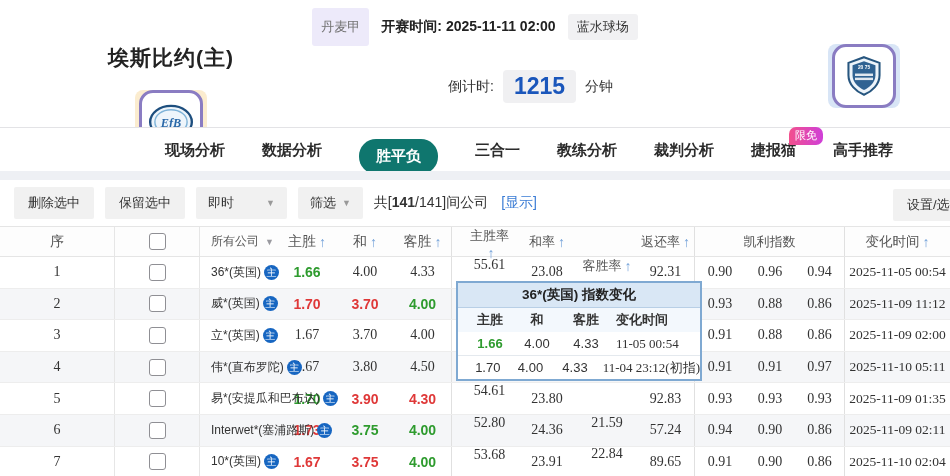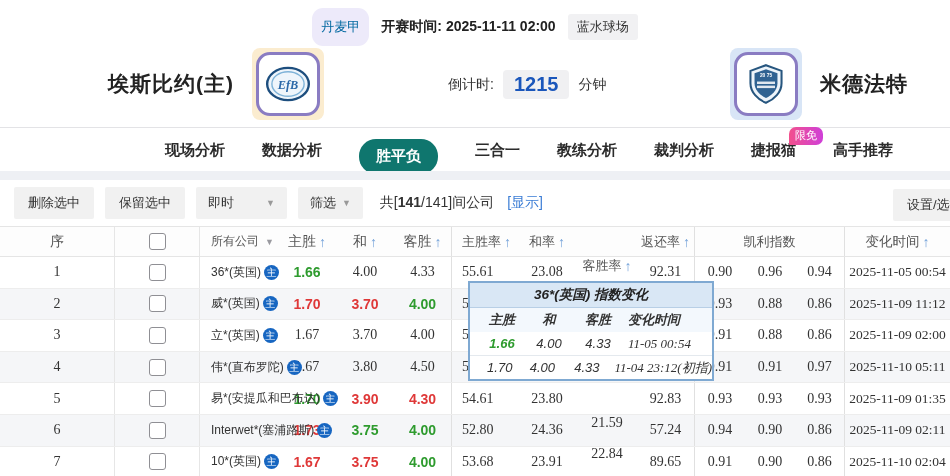--- a/index.html
+++ b/index.html
@@ -3,83 +3,83 @@
 <meta charset="utf-8">
 <style>
   html,body{margin:0;padding:0;}
   body{
     width:950px;height:476px;position:relative;overflow:hidden;background:#fff;
     font-family:"Liberation Sans","DejaVu Sans",sans-serif;color:#333;
   }
   .serif{font-family:"Liberation Serif","DejaVu Serif",serif;}
   
   .top-bar{position:absolute;top:8px;left:0;right:0;display:flex;justify-content:center;align-items:center;gap:12px;font-size:13px;}
-  .league-badge{background:#edeafa;color:#0369a1;padding:10px 9px;border-radius:11px;}
+  .league-badge{background:#edeafa;color:#737373;padding:10px 9px;border-radius:3px;}
   .kickoff{font-weight:bold;color:#222;font-size:14px;}
   .venue-badge{background:#f1f1f3;color:#333;padding:4px 9px;border-radius:3px;}
   
   .match-header{position:absolute;top:44px;left:0;right:0;height:80px;}
-  .team-block{position:absolute;top:0;display:flex;align-items:center;gap:18px;height:80px;}
+  .team-block{position:absolute;top:0;display:flex;align-items:center;gap:18px;height:80px;flex-direction:column;}
   .team-block.home{left:108px;}
   .team-block.away{right:42px;}
   .team-name{font-size:21px;font-weight:bold;color:#222;letter-spacing:1px;}
   .logo-wrap{width:72px;height:72px;border-radius:8px;display:flex;align-items:center;justify-content:center;}
   .home .logo-wrap{background:#fbeccf;}
   .away .logo-wrap{background:#d8e5f6;}
   .logo-box{width:58px;height:58px;background:#fff;border:3px solid #8a7cc2;border-radius:14px;display:flex;align-items:center;justify-content:center;}
   .countdown{position:absolute;left:448px;top:26px;display:flex;align-items:center;gap:9px;font-size:14px;color:#333;}
-  .countdown-value{background:#f0f0f2;color:#1a56bb;font-weight:bold;font-size:20px;padding:3px 11px;border-radius:4px;}
+  .countdown-value{background:#f0f0f2;color:#1a56bb;font-weight:bold;font-size:23px;padding:3px 11px;border-radius:4px;}
   
   .nav{position:absolute;top:127px;left:0;right:0;height:44px;border-top:1px solid #e3e3e6;background:#fff;}
   .nav-inner{margin:0 57px 0 165px;height:100%;display:flex;align-items:center;justify-content:space-between;}
   .nav-tab{font-size:15px;color:#2b2b2b;font-weight:600;cursor:pointer;position:relative;white-space:nowrap;}
   .nav-tab.active{background:#0f766e;color:#fff;border-radius:17px;padding:8px 17px;font-weight:bold;margin-top:12px;}
   .tab-badge{position:absolute;top:-14px;right:-27px;background:linear-gradient(90deg,#f2508d,#cf3fd8);color:#fff;font-size:11px;font-weight:normal;padding:1px 6px 2px;border-radius:7px 7px 7px 1px;}
   .gap-strip{position:absolute;top:171px;left:0;right:0;height:9px;background:#eef0f4;}
   
   .toolbar{position:absolute;top:184px;left:0;right:0;height:38px;font-size:13px;}
   .toolbar-inner{display:flex;align-items:center;height:100%;padding-left:14px;gap:11px;}
   .tbtn{background:#f1f1f1;color:#333;padding:7px 14px;border-radius:2px;cursor:pointer;white-space:nowrap;}
   .dd{background:#f1f1f1;color:#333;padding:7px 12px;border-radius:2px;display:flex;align-items:center;cursor:pointer;white-space:nowrap;}
   .dd .caret{color:#999;font-size:9px;}
   .dd.wide .caret{margin-left:32px;}
   .dd.narrow .caret{margin-left:6px;}
-  .company-count{color:#333;font-size:14px;margin-left:6px;white-space:nowrap;}
+  .company-count{color:#333;font-size:14px;white-space:nowrap;}
   .company-count b{font-weight:bold;}
   .show-link{color:#3a7cd5;cursor:pointer;margin-left:2px;font-size:14px;}
   .settings-btn{position:absolute;left:893px;top:5px;background:#f1f1f1;color:#333;padding:7px 14px;border-radius:2px;cursor:pointer;white-space:nowrap;}
   
   .odds-table{position:absolute;top:226px;left:0;right:0;}
   .thead{display:flex;height:29px;align-items:center;border-top:1px solid #e5e5e5;border-bottom:1px solid #e5e5e5;color:#555;font-size:13px;background:#fdfdfd;}
   .trow{display:flex;height:31.6px;align-items:center;border-bottom:1px solid #ededed;box-sizing:border-box;font-size:13px;}
   .trow.alt{background:#f5f6f8;}
   .c{display:flex;align-items:center;justify-content:center;height:100%;box-sizing:border-box;}
   .bR{border-right:1px solid #e0e0e0;}
   .c-seq{width:115px;border-right:1px solid #e6e6e6;font-size:14px;}
   .c-check{width:85px;border-right:1px solid #e6e6e6;}
   .c-comp{width:78px;justify-content:flex-start;padding-left:11px;white-space:nowrap;overflow:visible;font-size:12px;position:relative;z-index:1;}
   .c-odds{width:58px;font-size:14px;}
   .on{font-family:"Liberation Serif","DejaVu Serif",serif;color:#333;}
   .og{color:#2e9b2e;font-weight:bold;}
   .or{color:#df3838;font-weight:bold;}
-  .rW0{width:65px;justify-content:flex-start;padding-left:10px;}
+  .rW0{width:65px;justify-content:flex-start;padding-left:10px;flex-direction:column;}
   .rW1{width:60px;}
   .rW2{width:60px;margin-top:48px;}
   .rW3{width:58px;}
   .c-rate{font-size:14px;}
   .c-kelly{width:50px;font-size:14px;}
   .c-time{flex:1;font-size:13.5px;}
   .c-kellyhead{width:150px;}
   .cb{width:15px;height:15px;border:1px solid #8f8f94;border-radius:3px;background:#fff;display:inline-block;cursor:pointer;}
   .mbadge{display:inline-block;width:15px;height:15px;line-height:15px;border-radius:50%;background:#1766c1;color:#fff;font-size:10px;text-align:center;margin-left:3px;flex:none;}
   .sortarr{color:#6f9fd8;font-weight:bold;font-size:14px;margin-left:3px;}
   .caret-sm{color:#9a9aa0;font-size:9px;margin-left:6px;}
   .th{cursor:pointer;}
   
-  .popup{position:absolute;left:468px;top:281px;width:242px;background:#fff;border:2px solid #7fa9d2;z-index:5;font-style:italic;}
+  .popup{position:absolute;left:456px;top:281px;width:242px;background:#fff;border:2px solid #7fa9d2;z-index:5;}
   .popup-title{height:24px;line-height:24px;background:#d9e7f5;text-align:center;font-weight:bold;font-size:13.5px;color:#222;border-bottom:1px solid #b8cfe6;}
   .prow{display:flex;align-items:center;height:23px;font-size:13px;padding-left:8px;}
   .prow.phead{font-weight:bold;color:#333;background:#f3f8fd;height:24px;}
   .prow.pborder{border-top:1px solid #e4e9ee;}
   .pc{display:inline-block;}
   .p1{width:48px;text-align:center;}
   .p2{width:46px;text-align:center;}
   .p3{width:52px;text-align:center;}
   .p4{flex:1;text-align:left;padding-left:4px;white-space:nowrap;}
 </style>

